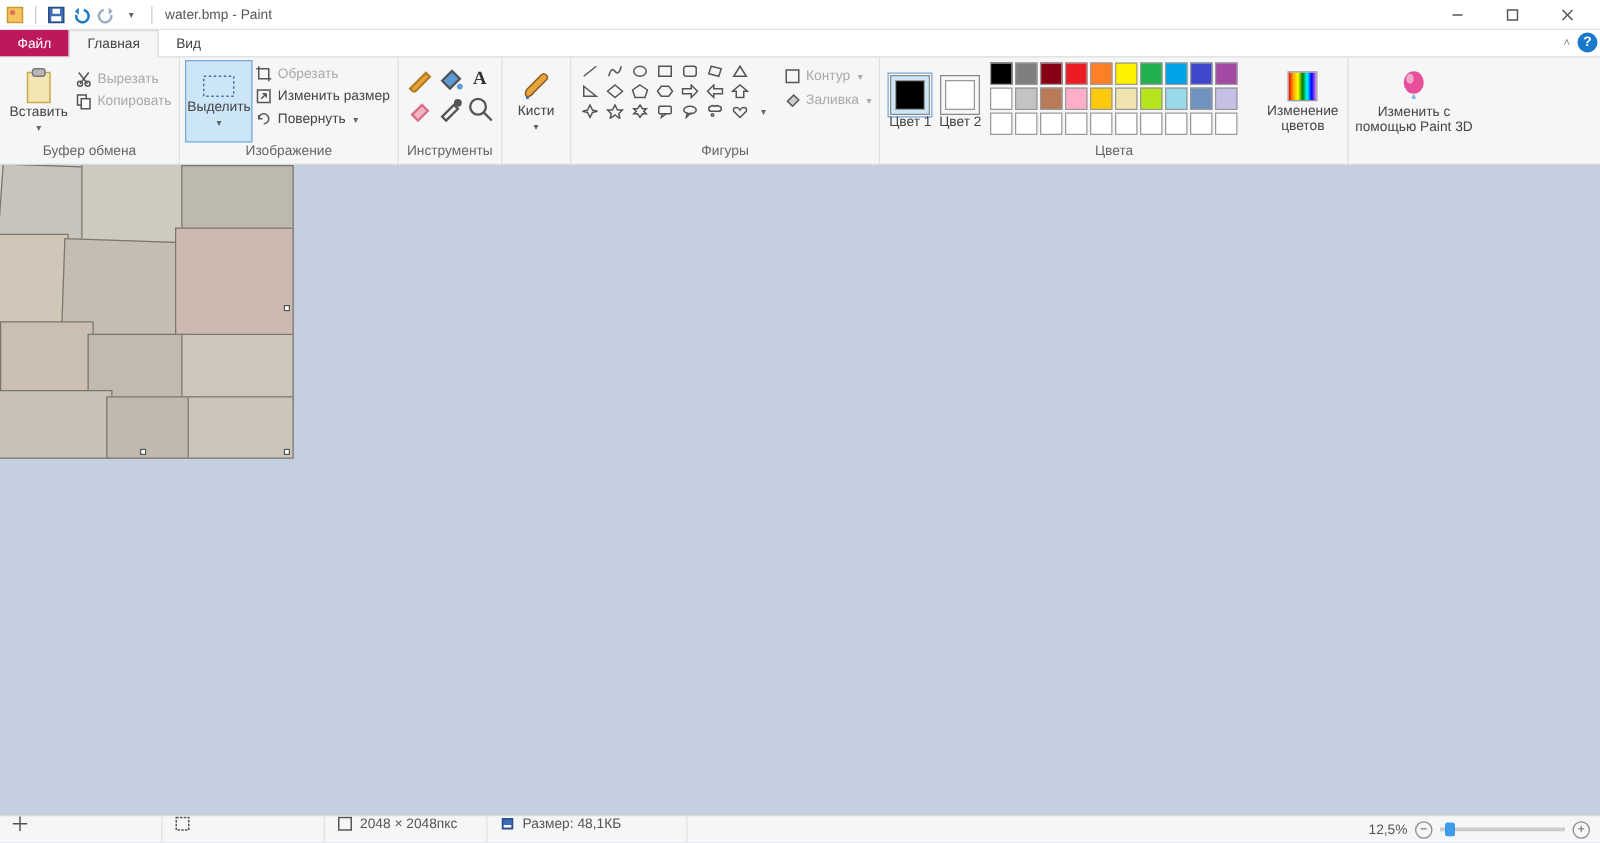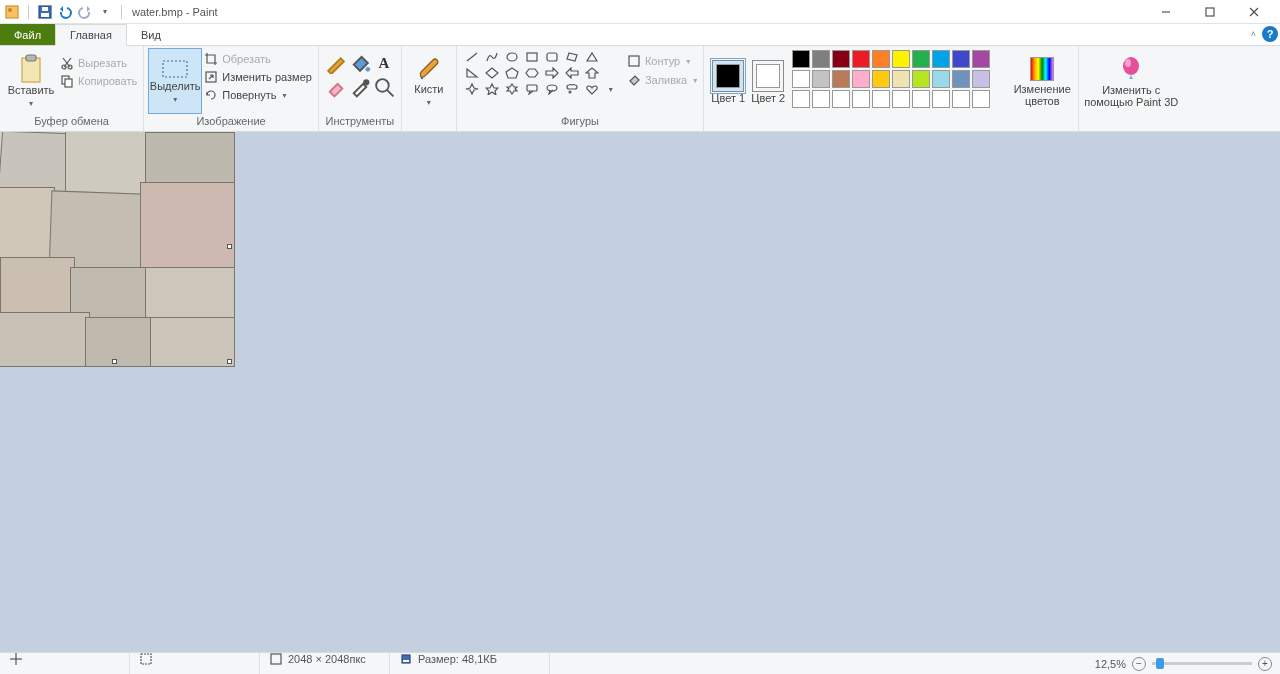--- a/index.html
+++ b/index.html
@@ -8,21 +8,21 @@
 .titlebar { height: 24px; background: #fff; display: flex; align-items: center; padding: 0 4px; border-bottom: 1px solid #e3e3e3; }
 .titlebar .qat { display: flex; align-items: center; gap: 4px; }
 .titlebar .qat .ico { width: 16px; height: 16px; display: flex; align-items: center; justify-content: center; }
 .titlebar .sep { width: 1px; height: 14px; background: #ccc; margin: 0 4px; }
 .titlebar .title { margin-left: 6px; color: #555; }
 .titlebar .wc { margin-left: auto; display: flex; }
 .titlebar .wc div { width: 44px; height: 24px; display: flex; align-items: center; justify-content: center; color: #222; }
 
 .tabs { height: 22px; background: #fff; display: flex; align-items: stretch; border-bottom: 1px solid #dadada; position: relative; }
 .tab { padding: 0 14px; display: flex; align-items: center; color: #444; cursor: default; }
-.tab.file { background: #4d7c0f; color: #fff; }
+.tab.file { background: #be185d; color: #fff; }
 .tab.active { background: #f5f6f7; border: 1px solid #dadada; border-bottom: 1px solid #f5f6f7; margin-bottom: -1px; }
 .tabs .help { position: absolute; right: 2px; top: 2px; display: flex; align-items: center; gap: 6px; }
 .help-circle { width: 16px; height: 16px; border-radius: 50%; background: #1979ca; color: #fff; display: flex; align-items: center; justify-content: center; font-weight: bold; font-size: 11px; }
 
 .ribbon { height: 86px; background: #f5f6f7; display: flex; border-bottom: 1px solid #dadada; }
 .group { display: flex; flex-direction: column; padding: 2px 4px; border-right: 1px solid #e0e0e0; }
 .group-body { flex: 1; display: flex; align-items: flex-start; }
 .group-label { text-align: center; color: #666; font-size: 11px; padding-bottom: 2px; }
 
 .bigbtn { display: flex; flex-direction: column; align-items: center; justify-content: center; width: 54px; height: 66px; text-align: center; color: #444; }
@@ -448,20 +448,21 @@
             <div class="c" style="background: rgb(255, 255, 255);"></div>
             <div class="c" style="background: rgb(255, 255, 255);"></div>
             <div class="c" style="background: rgb(255, 255, 255);"></div>
           </div>
       </div>
       <div class="bigbtn" style="width:64px;margin-left:16px;">
         <div class="rainbow"></div>
         <span style="line-height:1.1;">Изменение цветов</span>
       </div>
     </div>
+    <div class="group-label">Цвета</div>
   </div>
 
   <div class="group" style="border-right:none;">
     <div class="group-body">
       <div class="bigbtn" style="width:96px;">
         <svg class="balloon" viewBox="0 0 22 26">
             <ellipse cx="11" cy="10" rx="8" ry="9" fill="#e84f9a" stroke="none"></ellipse>
             <ellipse cx="8" cy="7" rx="3" ry="4" fill="#fff" opacity="0.5" stroke="none"></ellipse>
             <path d="M11 19 L9 23 L13 23 Z" fill="#6fb8e8" stroke="none"></path>
           </svg>

